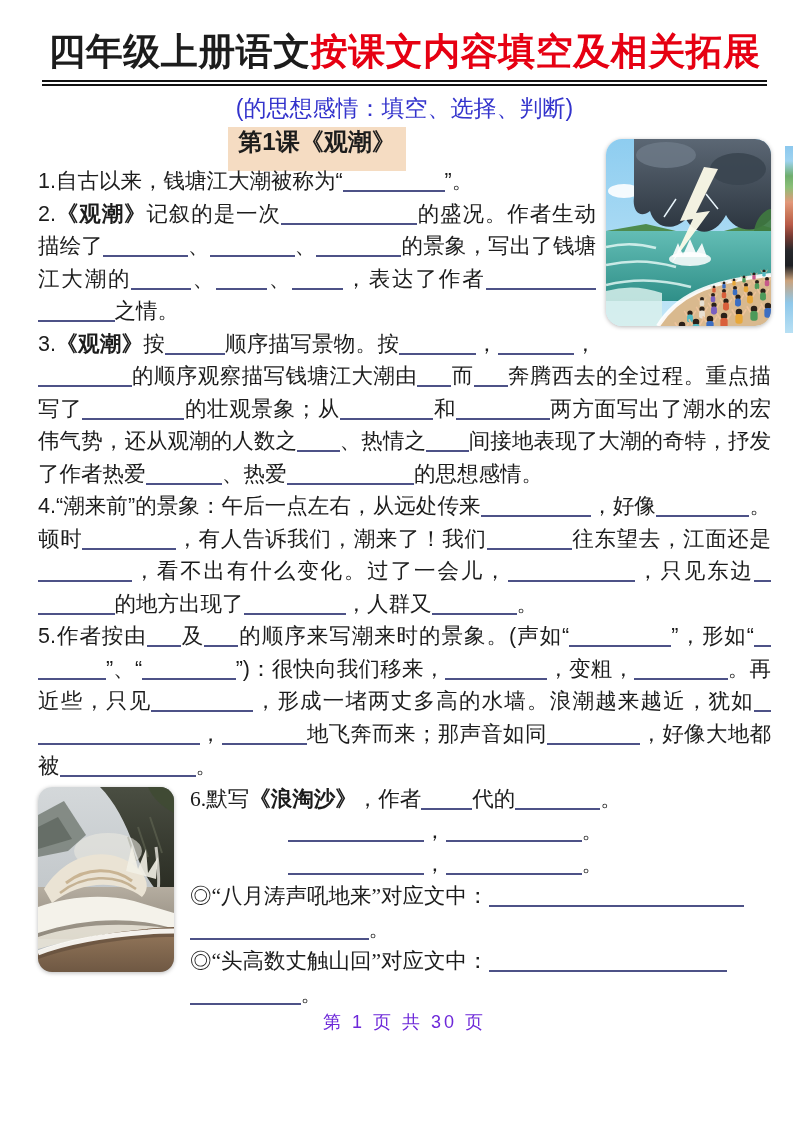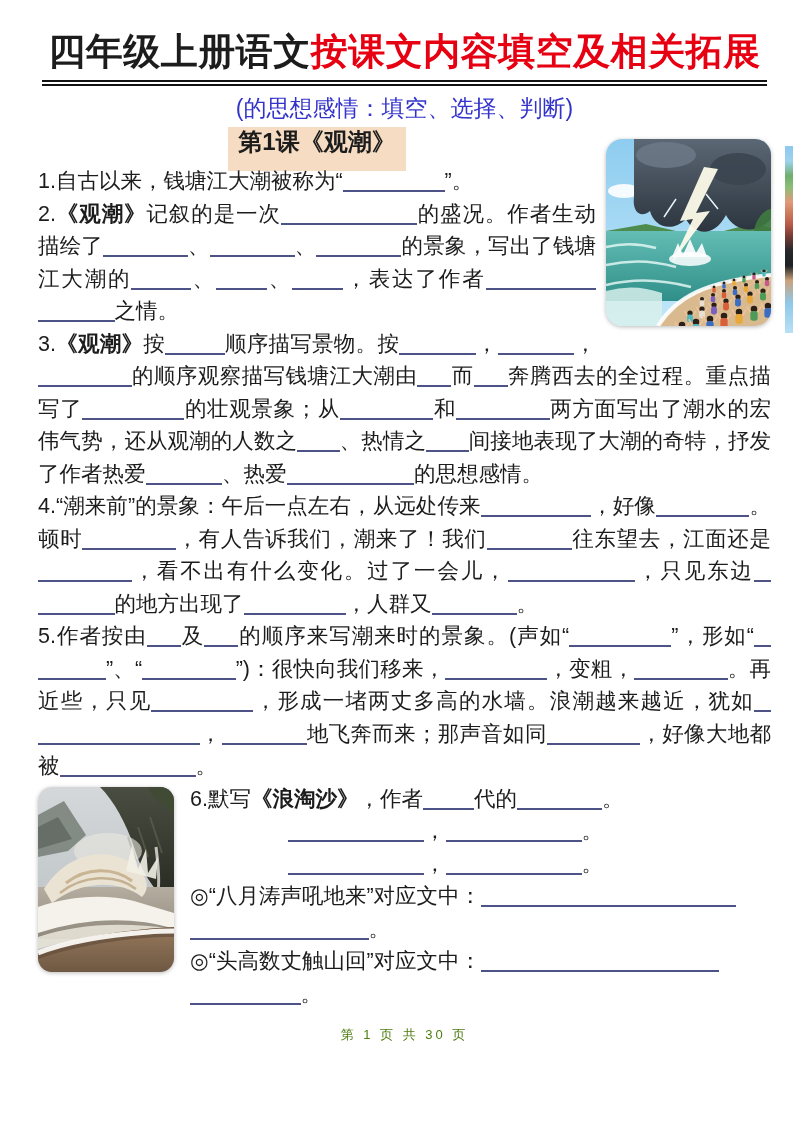--- a/index.html
+++ b/index.html
@@ -10,32 +10,32 @@
   .page{box-sizing:border-box;width:793px;height:1122px;padding:30px 22px 0 38px;position:relative;}
   
   .title{margin:0;text-align:center;font-size:37px;font-weight:bold;line-height:1.2;letter-spacing:.5px;white-space:nowrap;}
   .title-inner{display:inline-block;border-bottom:6px double #111;padding:0 6px 6px;}
   .title-red{color:#e60012;}
   .subtitle{text-align:center;color:#3333cc;font-size:23px;line-height:30px;margin:7px 0 2px;}
   .lesson{text-align:center;font-size:24px;font-weight:bold;line-height:34px;margin:0 0 6px;}
   .lesson-inner{background:#f5dcc2;padding:1px 10px 16px;}
   
   .q{margin:0;font-size:21.5px;line-height:32.5px;text-align:justify;}
-  .q6line{font-size:21.5px;line-height:32.5px;}
+  .q6line{font-size:21.5px;line-height:32.5px;font-family:Liberation Serif, serif;}
   .center{text-align:center;padding-right:70px;}
   b{font-weight:bold;}
   .blank{display:inline-block;border-bottom:2px solid #4d5287;height:1em;vertical-align:-4px;}
   
   .storm-float{float:right;width:165px;height:187px;margin:14px 0 10px 10px;border-radius:16px;overflow:hidden;box-shadow:0 1px 4px rgba(0,0,0,.28);}
   .wave-float{float:left;width:136px;height:185px;margin:4px 16px 16px 0;border-radius:14px;overflow:hidden;box-shadow:0 1px 4px rgba(0,0,0,.28);}
   .storm-float svg,.wave-float svg{display:block;width:100%;height:100%;}
   
   .sliver{position:absolute;right:0;top:146px;width:8px;height:187px;
     background:linear-gradient(to bottom,#8cc8ee 0%,#9ed3f0 8%,#6fae6d 16%,#8bbf77 22%,#e2987a 30%,#cc7a5c 36%,#b85a48 42%,#7a3c34 48%,#26282c 56%,#1e2024 64%,#caa27c 72%,#8fc8ea 84%,#b8e0f4 100%);}
-  .footer{clear:both;text-align:center;font-size:13px;color:#4d7c0f;margin-top:16px;letter-spacing:3px;}
+  .footer{clear:both;text-align:center;font-size:18px;color:#6d28d9;margin-top:0;letter-spacing:3px;}
 </style>
 </head>
 <body>
 
 <div class="page">
 
   <h1 class="title">
     <span class="title-inner"><span>四年级上册语文</span><span class="title-red">按课文内容填空及相关拓展</span></span>
   </h1>
 

